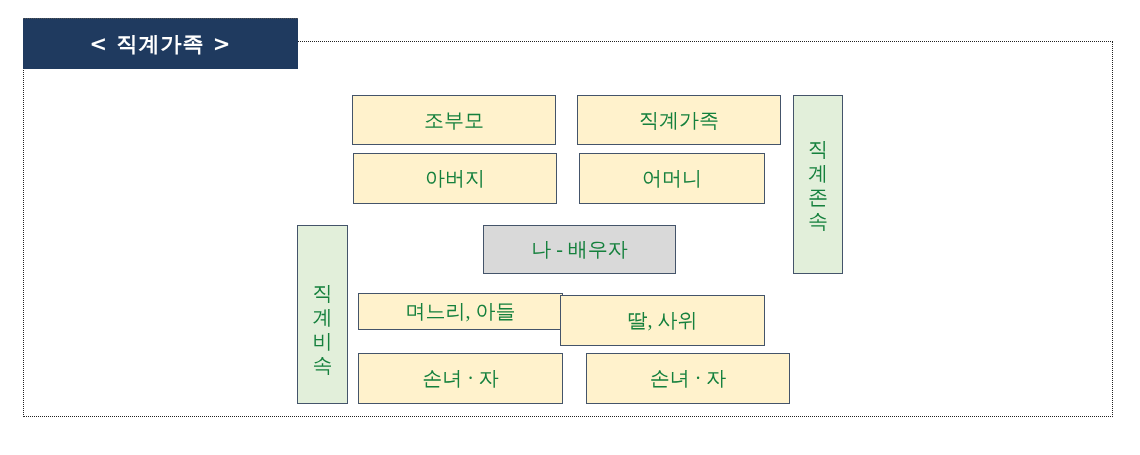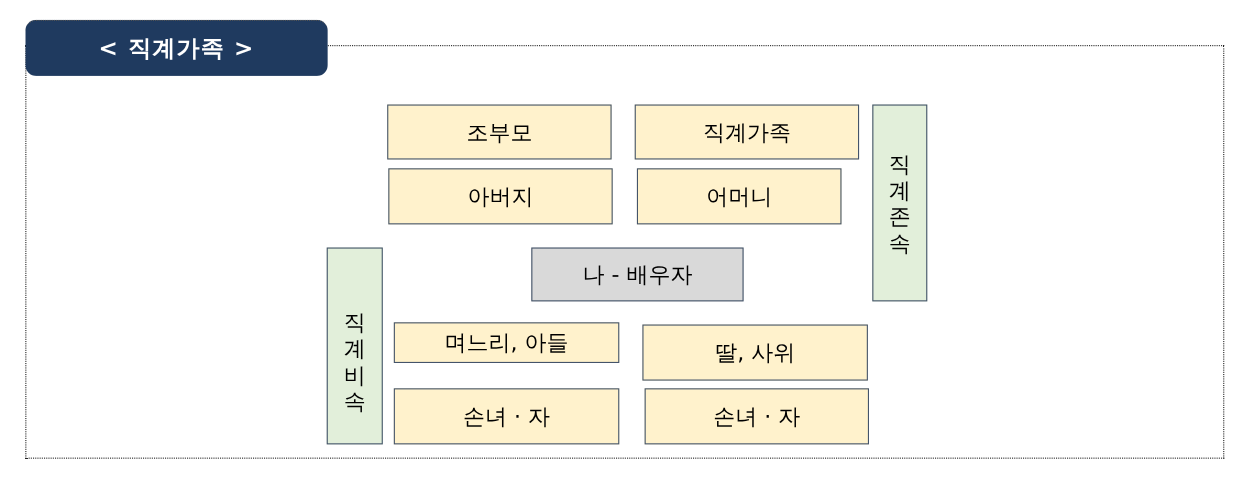--- a/index.html
+++ b/index.html
@@ -32,31 +32,31 @@
       background: #1f3a5f;
       color: #ffffff;
       font-weight: bold;
       font-size: 21px;
       display: flex;
       align-items: center;
       justify-content: center;
       letter-spacing: 1px;
       box-sizing: border-box;
       border-top: 1px dotted #555;
-      border-radius: 10px;
     }
     .box {
       position: absolute;
       box-sizing: border-box;
       border: 1.5px solid #44546a;
       display: flex;
       align-items: center;
       justify-content: center;
       font-size: 20px;
-      color: #000000;
+      color: #15803d;
+      font-family: Liberation Serif, serif;
     }
     .yellow { background: #fff2cc; }
     .gray { background: #d9d9d9; }
     .green {
       background: #e2efda;
       flex-direction: column;
       line-height: 24px;
       font-size: 20px;
     }
     .green span { display: block; text-align: center; }
@@ -83,15 +83,15 @@
 <div class="box gray" style="left:483px;top:225px;width:193px;height:49px;">나 - 배우자</div>
 
 <div class="box green" style="left:297px;top:225px;width:51px;height:179px;padding-top:28px;">
   <span>직</span>
   <span>계</span>
   <span>비</span>
   <span>속</span>
 </div>
 
 <div class="box yellow" style="left:358px;top:293px;width:205px;height:37px;">며느리, 아들</div>
-<div class="box yellow" style="left:584px;top:295px;width:205px;height:51px;">딸, 사위</div>
+<div class="box yellow" style="left:560px;top:295px;width:205px;height:51px;">딸, 사위</div>
 <div class="box yellow" style="left:358px;top:353px;width:205px;height:51px;">손녀 · 자</div>
 <div class="box yellow" style="left:586px;top:353px;width:204px;height:51px;">손녀 · 자</div>
 
 </body></html>

